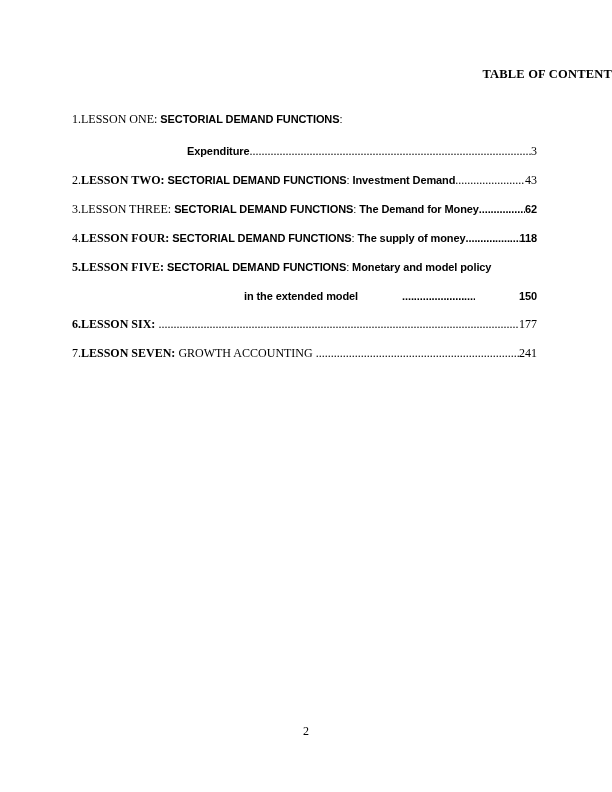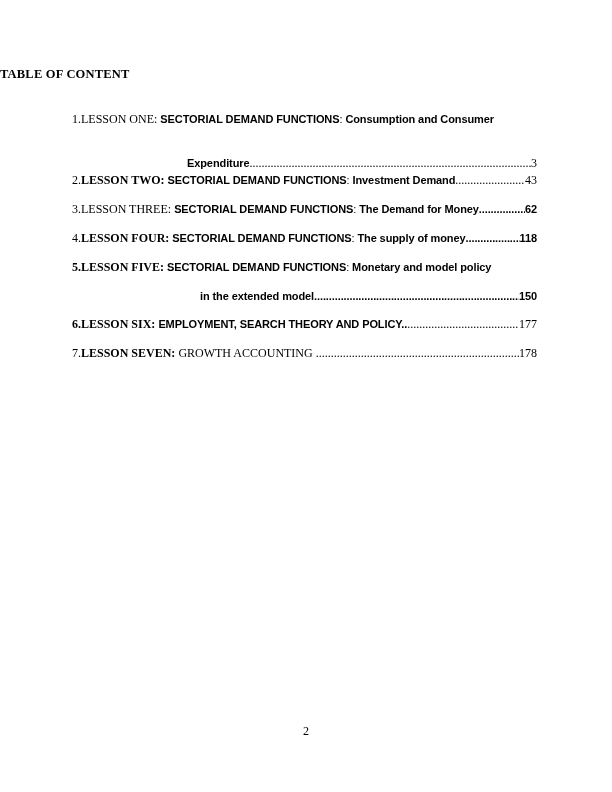--- a/index.html
+++ b/index.html
@@ -13,21 +13,21 @@
     height: 792px;
     background: #ffffff;
     color: #000000;
     overflow: hidden;
   }
   .title {
     position: absolute;
     left: 0;
     right: 0;
     top: 67px;
-    text-align: left;
+    text-align: right;
     font-family: "Liberation Serif", serif;
     font-weight: 700;
     font-size: 12.5px;
     letter-spacing: 0.2px;
     line-height: 15px;
   }
   .toc-line {
     position: absolute;
     left: 72px;
     width: 465px;
@@ -86,23 +86,22 @@
 
 <div class="page">
   <div class="title">TABLE OF CONTENT</div>
 
   <div id="toc">
       <div class="toc-line" style="top: 112px;">
         <span class="num serif">1.</span>
         <span class="serif">LESSON ONE:&nbsp;</span>
         <span class="sans-bold">SECTORIAL DEMAND FUNCTIONS</span>
         <span class="sans">:&nbsp;</span>
-        <span class="sans-bold">Consumption and Consumer</span>
       </div>
-      <div class="toc-line" style="top: 156px;">
+      <div class="toc-line" style="top: 144px;">
         <span class="ind" style="width: 115px;"></span>
         <span class="sans-bold">Expenditure</span>
         <span class="leader serif">........................................................................................................................................................................................................</span>
         <span class="serif">3</span>
       </div>
       <div class="toc-line" style="top: 173px;">
         <span class="num serif">2.</span>
         <span class="serif-bold">LESSON TWO:&nbsp;</span>
         <span class="sans-bold">SECTORIAL DEMAND FUNCTIONS</span>
         <span class="sans">:&nbsp;</span>
@@ -128,36 +127,35 @@
         <span class="leader sans-bold">........................................................................................................................................................................................................</span>
         <span class="sans-bold">118</span>
       </div>
       <div class="toc-line" style="top: 260px;">
         <span class="num serif-bold">5.</span>
         <span class="serif-bold">LESSON FIVE:&nbsp;</span>
         <span class="sans-bold">SECTORIAL DEMAND FUNCTIONS</span>
         <span class="sans">:&nbsp;</span>
         <span class="sans-bold">Monetary and model policy</span>
       </div>
-      <div class="toc-line" style="top: 289px;">
+      <div class="toc-line" style="top: 289px; gap: 44px;">
         <span class="ind" style="width: 128px;"></span>
         <span class="sans-bold">in the extended model</span>
         <span class="leader sans-bold">........................................................................................................................................................................................................</span>
         <span class="sans-bold">150</span>
       </div>
       <div class="toc-line" style="top: 317px;">
         <span class="num serif-bold">6.</span>
         <span class="serif-bold">LESSON SIX:&nbsp;</span>
-        <span class="sans-bold">EMPLOYMENT, SEARCH THEORY AND POLICY..</span>
         <span class="leader serif">........................................................................................................................................................................................................</span>
         <span class="serif">177</span>
       </div>
       <div class="toc-line" style="top: 346px;">
         <span class="num serif">7.</span>
         <span class="serif-bold">LESSON SEVEN:&nbsp;</span>
         <span class="serif">GROWTH ACCOUNTING&nbsp;</span>
         <span class="leader serif">........................................................................................................................................................................................................</span>
-        <span class="serif">178</span>
+        <span class="serif">241</span>
       </div>
     </div>
 
   <div class="footer">2</div>
 </div>
 
 </body></html>

